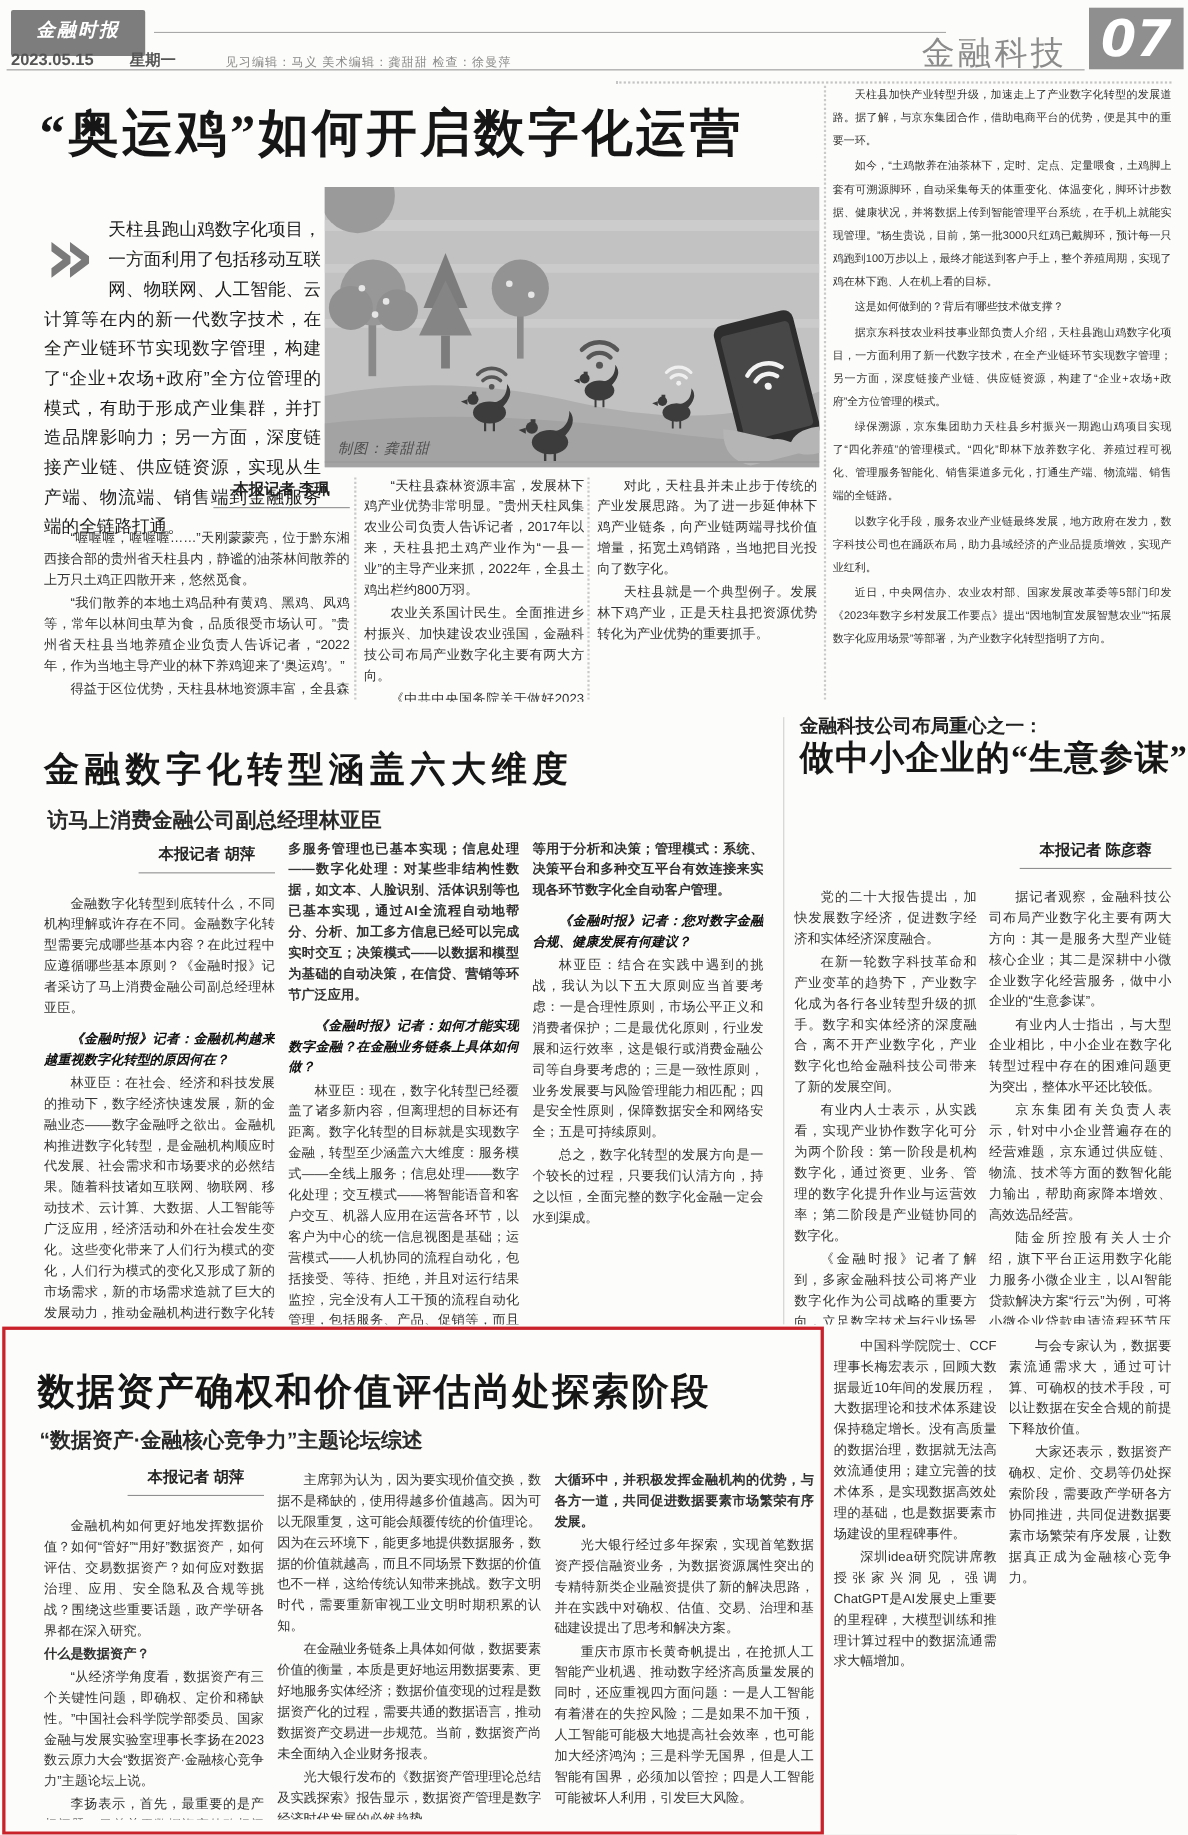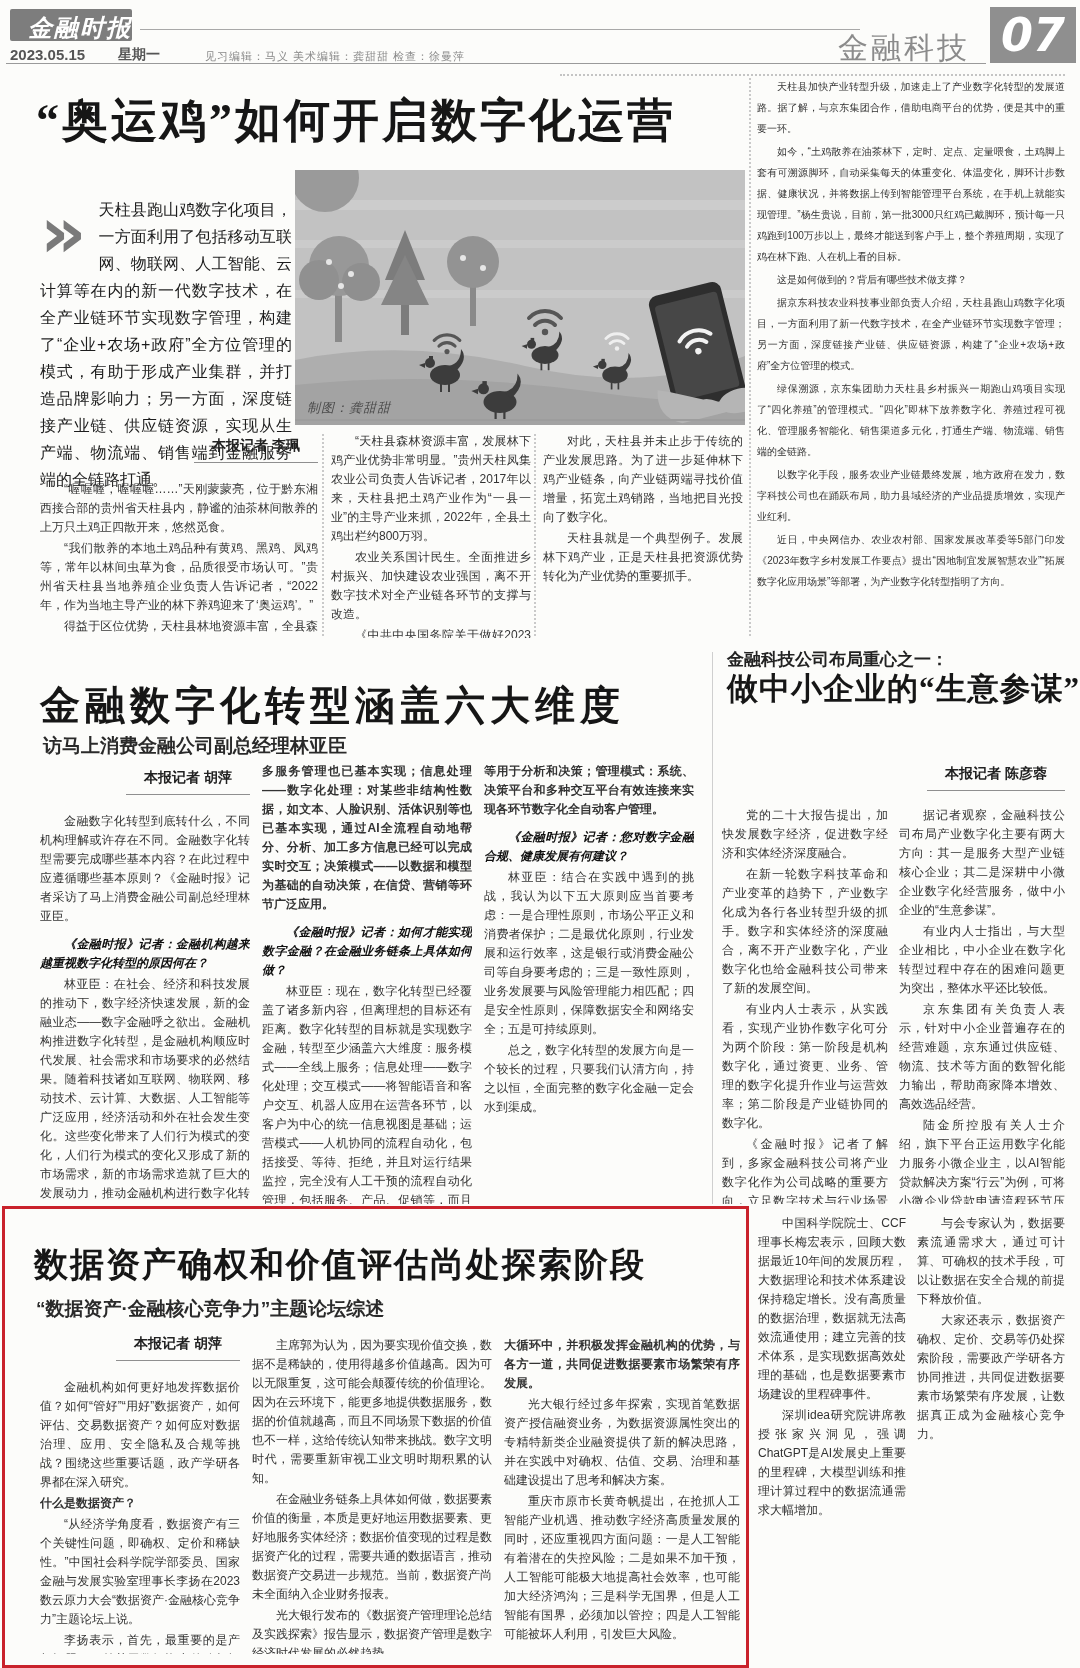--- a/index.html
+++ b/index.html
@@ -1,22 +1,22 @@
 <!DOCTYPE html>
 <html><head>
 <meta charset="utf-8">
 <style>
   html,body{margin:0;padding:0;background:#e8e8e8;}
   .page{position:relative;width:1080px;height:1668px;background:#fcfcfa;margin:0 auto;
         font-family:"Liberation Sans",sans-serif;color:#2b2b2b;overflow:hidden;}
 
   
-  .logo{position:absolute;left:10px;top:9px;width:122px;height:32px;background:#7d7d7d;
+  .logo{position:absolute;left:10px;top:9px;width:122px;height:42px;background:#7d7d7d;
         color:#fff;font-family:"Liberation Serif",serif;font-style:italic;font-weight:bold;
-        font-size:24px;line-height:38px;text-align:right;letter-spacing:2px;border-radius:2px;}
+        font-size:17px;line-height:38px;text-align:center;letter-spacing:2px;border-radius:2px;}
   .hl1{position:absolute;left:140px;top:29px;width:720px;height:1px;background:#a8a8a8;}
   .hl2{position:absolute;left:6px;top:63px;width:980px;height:1px;background:#9a9a9a;}
   .dotline{position:absolute;left:560px;top:74px;width:505px;border-top:2px dotted #c4c4c4;}
   .mh-date{position:absolute;left:10px;top:46px;font-size:15px;font-weight:bold;color:#555;}
   .mh-week{position:absolute;left:118px;top:46px;font-size:14px;font-weight:bold;color:#555;}
   .mh-editors{position:absolute;left:205px;top:49px;font-size:11px;color:#8a8a8a;letter-spacing:1px;}
   .mh-section{position:absolute;left:838px;top:28px;font-size:30px;color:#8b8b8b;letter-spacing:3px;}
   .mh-pagenum{position:absolute;left:990px;top:7px;width:86px;height:56px;background:#8f8f8f;
         color:#fff;font-size:46px;font-weight:bold;font-style:italic;text-align:center;line-height:56px;
         font-family:"DejaVu Sans",sans-serif;}
@@ -44,21 +44,21 @@
   .main-c4{left:757px;top:76px;width:308px;height:560px;font-size:10px;line-height:21px;}
   .vrule-dot{position:absolute;border-left:2px dotted #c9c9c9;}
   .vd1{left:322px;top:434px;height:202px;}
   .vd2{left:534px;top:434px;height:202px;}
   .vd3{left:749px;top:78px;height:558px;}
 
   .illus{position:absolute;left:295px;top:170px;width:450px;height:255px;background:#e5e5e5;overflow:hidden;font-style:italic;}
   .illus-caption{position:absolute;left:12px;bottom:8px;font-size:13px;color:#4c4c4c;letter-spacing:1px;}
 
   
-  .int-headline{left:40px;top:678px;font-size:40px;letter-spacing:5px;text-align:right;}
+  .int-headline{left:40px;top:678px;font-size:32px;letter-spacing:5px;text-align:right;}
   .int-sub{position:absolute;left:43px;top:733px;font-size:19px;font-weight:bold;color:#2a2a2a;}
   .byline-int{left:40px;top:768px;width:210px;}
   .int-c1{left:40px;top:812px;width:210px;height:392px;}
   .int-c2{left:262px;top:762px;width:210px;height:442px;}
   .int-c3{left:484px;top:762px;width:210px;height:442px;}
   .vrule-solid{position:absolute;background:#cfcfcf;width:1px;}
   .vs1{left:712px;top:652px;height:552px;}
 
   
   .right-kicker{position:absolute;left:727px;top:648px;font-size:17px;font-weight:bold;color:#222;}
@@ -176,21 +176,21 @@
         <path d="M-12,92 Q-20,118 4,130 L58,130 Q40,112 30,112 L-2,96 Z" fill="#b5b5b5"></path>
         <ellipse cx="66" cy="122" rx="22" ry="12" fill="#b5b5b5"></ellipse>
       </g>
       <line x1="0" y1="250" x2="450" y2="250" stroke="#9d9d9d" stroke-width="2"></line>
     </svg>
     <div class="illus-caption">制图：龚甜甜</div>
   </div>
 
   <div class="col main-c2">
       <p>“天柱县森林资源丰富，发展林下鸡产业优势非常明显。”贵州天柱凤集农业公司负责人告诉记者，2017年以来，天柱县把土鸡产业作为“一县一业”的主导产业来抓，2022年，全县土鸡出栏约800万羽。</p>
-      <p>农业关系国计民生。全面推进乡村振兴、加快建设农业强国，离不开数字技术对全产业链各环节的支撑与改造。</p>
+      <p>农业关系国计民生。全面推进乡村振兴、加快建设农业强国，金融科技公司布局产业数字化主要有两大方向。</p>
       <p>《中共中央国务院关于做好2023年全面推进乡村振兴重点工作的意见》提出，深入实施数字乡村发展行动，推动数字化应用场景研发推广。</p>
     </div>
   <div class="col main-c3">
       <p>对此，天柱县并未止步于传统的产业发展思路。为了进一步延伸林下鸡产业链条，向产业链两端寻找价值增量，拓宽土鸡销路，当地把目光投向了数字化。</p>
       <p>天柱县就是一个典型例子。发展林下鸡产业，正是天柱县把资源优势转化为产业优势的重要抓手。</p>
     </div>
   <div class="col main-c4">
       <p>天柱县加快产业转型升级，加速走上了产业数字化转型的发展道路。据了解，与京东集团合作，借助电商平台的优势，便是其中的重要一环。</p>
       <p>如今，“土鸡散养在油茶林下，定时、定点、定量喂食，土鸡脚上套有可溯源脚环，自动采集每天的体重变化、体温变化，脚环计步数据、健康状况，并将数据上传到智能管理平台系统，在手机上就能实现管理。”杨生贵说，目前，第一批3000只红鸡已戴脚环，预计每一只鸡跑到100万步以上，最终才能送到客户手上，整个养殖周期，实现了鸡在林下跑、人在机上看的目标。</p>
       <p>这是如何做到的？背后有哪些技术做支撑？</p>

